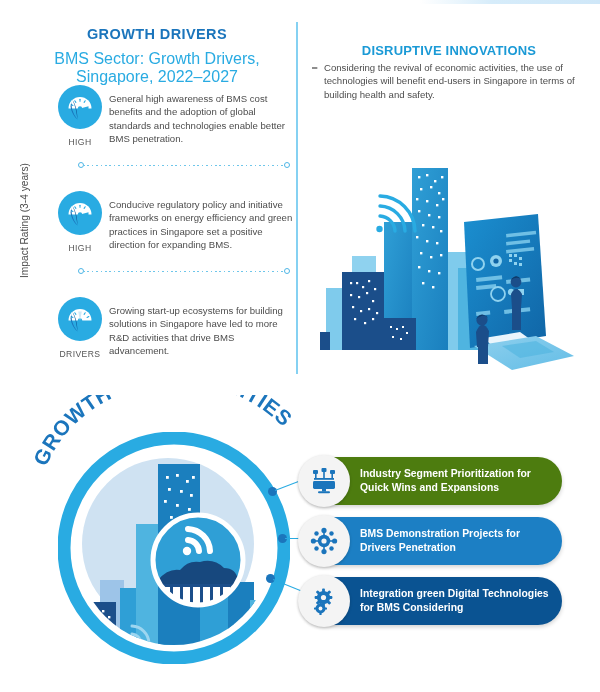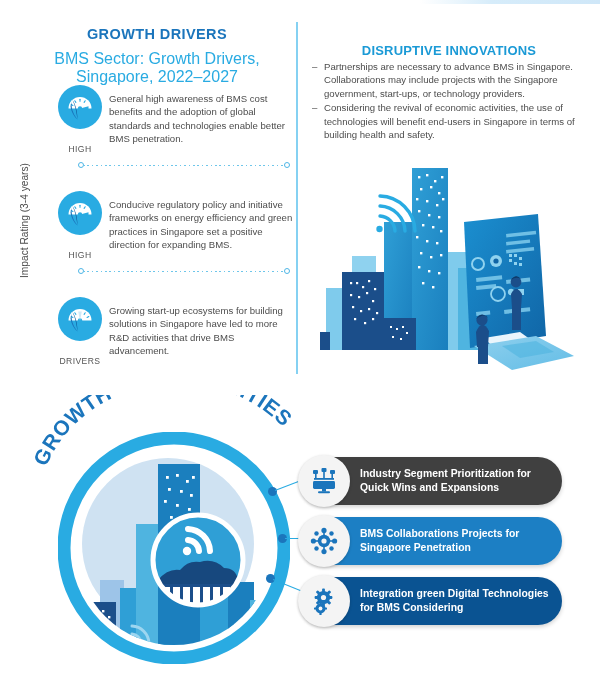--- a/index.html
+++ b/index.html
@@ -26,21 +26,21 @@
     font-size:14.5px;font-weight:bold;color:#1b75bc;letter-spacing:.4px;
   }
   .gd-sub{
     position:absolute;left:16px;top:50px;width:282px;text-align:center;
     font-size:16px;color:#29abe2;
   }
 
   .driver{position:absolute;left:52px;width:240px;}
   .driver .ico-wrap{position:absolute;left:0;top:0;width:56px;text-align:center;}
   .driver .rating{
-    display:block;margin-top:10px;font-size:8.6px;color:#555;letter-spacing:.4px;
+    display:block;margin-top:3px;font-size:8.6px;color:#555;letter-spacing:.4px;
   }
   .driver .body{
     position:absolute;left:57px;top:0;width:185px;
     font-size:9.6px;line-height:13.4px;color:#4d4d4d;margin-top:8px;
   }
 
   .dots{
     position:absolute;left:78px;width:212px;height:9px;
   }
   .dots .line{
@@ -184,21 +184,20 @@
       <span class="rating">DRIVERS</span>
     </div>
     <div class="body">Growing start-up ecosystems for building solutions in Singapore have led to more R&amp;D activities that drive BMS advancement.</div>
   </div>
 
   <div class="di-title">DISRUPTIVE INNOVATIONS</div>
 
   <div class="di-list">
     <div class="di-item">
       <span class="dash">–</span>
-      <span>Partnerships are necessary to advance BMS in Singapore. Collaborations may include projects with the Singapore government, start-ups, or technology providers.</span>
     </div>
     <div class="di-item">
       <span class="dash">–</span>
       <span>Considering the revival of economic activities, the use of technologies will benefit end-users in Singapore in terms of building health and safety.</span>
     </div>
   </div>
 
   <svg class="hero" viewBox="0 0 288 212">
     <defs>
       <linearGradient id="gTower" x1="0" y1="0" x2="1" y2="1">
@@ -430,21 +429,21 @@
   </div>
   <div class="connector">
     <div class="conn-dot" style="left:278px;top:534px;background:#1b75bc;"></div>
     <div class="conn-line" style="left:285px;top:538px;width:20px;background:#29abe2;"></div>
   </div>
   <div class="connector">
     <div class="conn-dot" style="left:266px;top:574px;background:#1b75bc;"></div>
     <div class="conn-line" style="left:273px;top:579px;width:34px;background:#29abe2;transform:rotate(22deg);"></div>
   </div>
 
-  <div class="pill" style="top:457px;background:#404040;">
+  <div class="pill" style="top:457px;background:#4d7c0f;">
     <div class="pill-ico">
       <svg width="30" height="30" viewBox="0 0 30 30">
         <g fill="#1b75bc">
           <rect x="4" y="4" width="5" height="4" rx="1"></rect>
           <rect x="12.5" y="2" width="5" height="4" rx="1"></rect>
           <rect x="21" y="4" width="5" height="4" rx="1"></rect>
           <rect x="6" y="8" width="1.6" height="5"></rect>
           <rect x="14.2" y="6" width="1.6" height="7"></rect>
           <rect x="22.4" y="8" width="1.6" height="5"></rect>
           <rect x="5" y="12" width="20" height="1.8"></rect>
@@ -475,22 +474,22 @@
           <circle cx="4.4" cy="15" r="2.6"></circle>
             <rect x="6" y="14.2" width="4" height="1.6"></rect>
           <circle cx="7.5" cy="7.5" r="2.2"></circle>
             <circle cx="22.5" cy="7.5" r="2.2"></circle>
           <circle cx="7.5" cy="22.5" r="2.2"></circle>
             <circle cx="22.5" cy="22.5" r="2.2"></circle>
         </g>
       </svg>
     </div>
     <div class="ptext">
-      <span>BMS Collaborations Projects for</span>
-      <span>Singapore Penetration</span>
+      <span>BMS Demonstration Projects for</span>
+      <span>Drivers Penetration</span>
     </div>
   </div>
 
   <div class="pill" style="top:577px;background:#0a5392;">
     <div class="pill-ico">
       <svg width="30" height="30" viewBox="0 0 30 30">
         <g fill="#1b75bc">
           <path d="M13 3.2 h4.6 l.7 2.3 l2.2 .9 l2.1 -1.2 l3.2 3.2 l-1.2 2.1 l.9 2.2 l2.3 .7 v4.6 l-2.3 .7 l-.9 2.2 l1.2 2.1 l-3.2 3.2 l-2.1 -1.2 l-2.2 .9 l-.7 2.3 H13 l-.7 -2.3 l-2.2 -.9 l-2.1 1.2 l-1 -1 l1.6 -2.2 a7.6 7.6 0 0 0 8.6 -12.3 l1.1 -2.6 l-2.6 -1.2 l-1.4 2.3 a7.6 7.6 0 0 0 -1.6 -.2 z" opacity="0"></path>
           <circle cx="14.5" cy="11.5" r="6.6"></circle>
           <circle cx="14.5" cy="11.5" r="2.6" fill="#f4f4f4"></circle>

